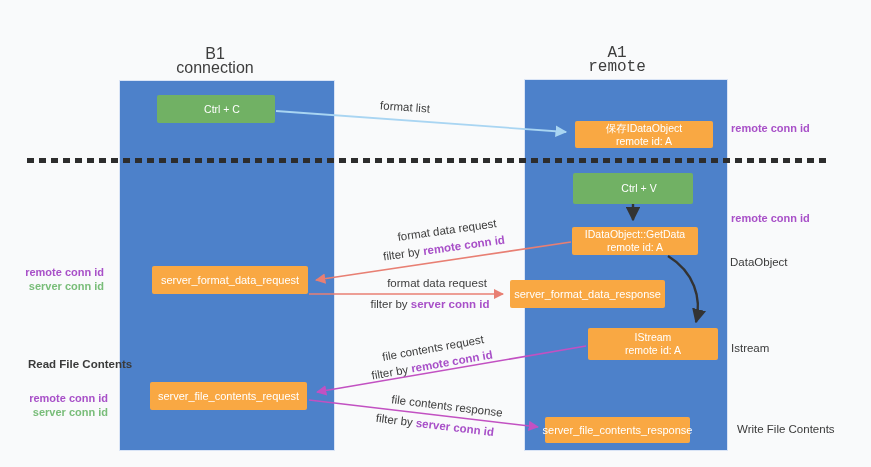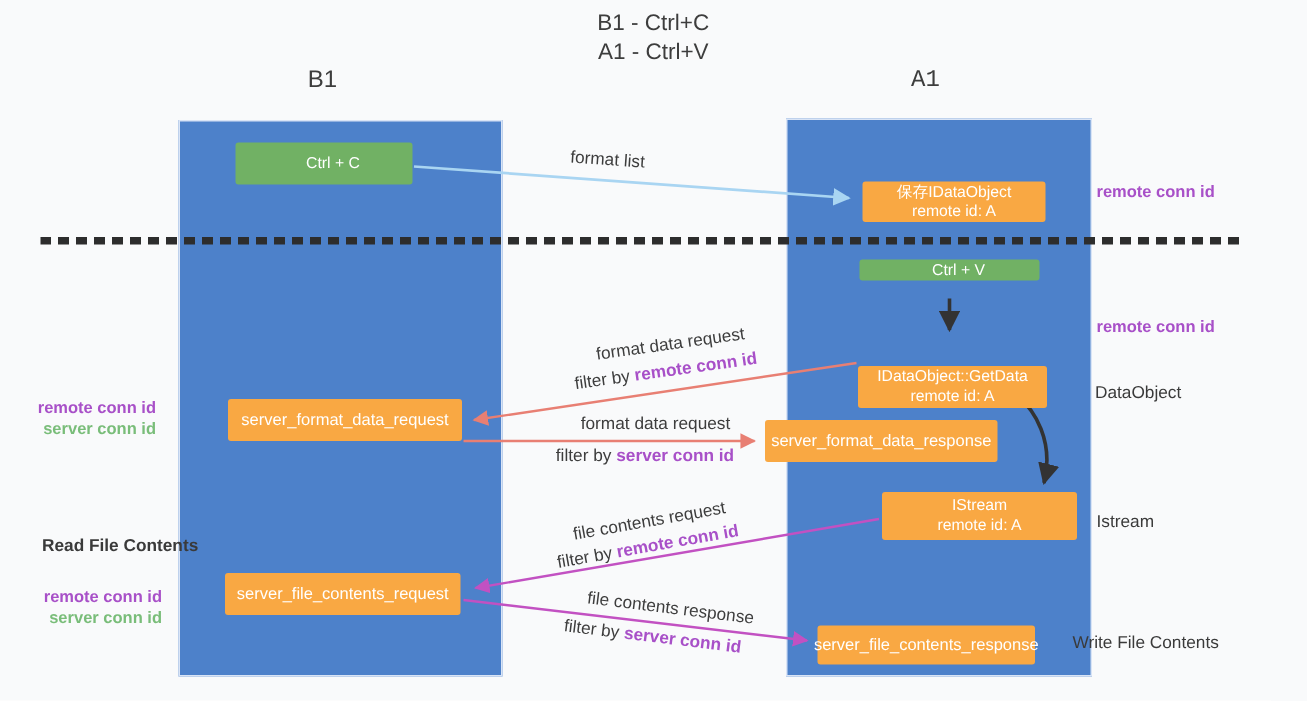--- a/index.html
+++ b/index.html
@@ -41,30 +41,28 @@
   .connid .r{color:var(--purple);}
   .connid .s{color:var(--txtgreen);}
   .connid.right-col{color:var(--purple);}
   .alignr{text-align:right;}
 </style>
 </head>
 <body>
 
 <div class="stage">
 
-  <div class="title">
-    <div>B1 - Ctrl+C</div>
-    <div>A1 - Ctrl+V</div>
-  </div>
 
   <div class="header" style="left:115px; top:47px; width:200px;">
     <div>B1</div>
+    <div>connection</div>
   </div>
   <div class="header" style="left:517px; top:47px; width:200px;font-family:Liberation Mono, monospace;">
     <div>A1</div>
+    <div>remote</div>
   </div>
 
   <div class="lifeline" style="left:119px; top:80px; width:216px; height:371px;"></div>
   <div class="lifeline" style="left:524px; top:79px; width:204px; height:372px;"></div>
 
   <svg class="overlay" width="871" height="467" viewBox="0 0 871 467">
     <defs>
       <marker id="mk-blue" viewBox="0 0 10 10" refX="9" refY="5" markerWidth="6.5" markerHeight="6.5" orient="auto">
           <path d="M0,0 L10,5 L0,10 z" fill="#a9d5f2"></path>
         </marker>
@@ -83,29 +81,29 @@
     <path d="M 668,256 C 694,272 702,298 696,322" fill="none" stroke="#333333" stroke-width="2.4" marker-end="url(#mk-black)"></path>
     <line x1="571" y1="242" x2="316" y2="280" stroke="#e87f73" stroke-width="1.6" marker-end="url(#mk-salmon)"></line>
     <line x1="309" y1="294" x2="503" y2="294" stroke="#e87f73" stroke-width="1.6" marker-end="url(#mk-salmon)"></line>
     <line x1="586" y1="346" x2="317" y2="392" stroke="#c251c2" stroke-width="1.6" marker-end="url(#mk-magenta)"></line>
     <line x1="309" y1="400" x2="538" y2="427" stroke="#c251c2" stroke-width="1.6" marker-end="url(#mk-magenta)"></line>
   </svg>
 
   <div class="node green single" style="left:157px; top:95px; width:118px; height:28px;">
     <div class="l">Ctrl + C</div>
   </div>
-  <div class="node green single" style="left:573px; top:173px; width:120px; height:14px;">
+  <div class="node green single" style="left:573px; top:173px; width:120px; height:31px;">
     <div class="l">Ctrl + V</div>
   </div>
 
-  <div class="node orange" style="left:575px; top:121px; width:122px; height:27px;">
+  <div class="node orange" style="left:575px; top:121px; width:138px; height:27px;">
     <div class="l">保存IDataObject</div>
     <div class="l">remote id: A</div>
   </div>
-  <div class="node orange" style="left:572px; top:227px; width:126px; height:28px;margin-top:17px;">
+  <div class="node orange" style="left:572px; top:227px; width:126px; height:28px;">
     <div class="l">IDataObject::GetData</div>
     <div class="l">remote id: A</div>
   </div>
   <div class="node orange" style="left:588px; top:328px; width:130px; height:32px;">
     <div class="l">IStream</div>
     <div class="l">remote id: A</div>
   </div>
 
   <div class="node orange single" style="left:152px; top:266px; width:156px; height:28px;">
     <div class="l" style="font-size:11px;">server_format_data_request</div>
@@ -133,21 +131,21 @@
   <div class="elabel" style="left:433px; top:348px; --r:-10deg;"><span>file contents request</span></div>
   <div class="elabel" style="left:432px; top:365px; --r:-10deg;"><span>filter by </span><span class="hl-purple">remote conn id</span></div>
 
   <div class="elabel" style="left:447px; top:406px; --r:7deg;"><span>file contents response</span></div>
   <div class="elabel" style="left:435px; top:425px; --r:7deg;"><span>filter by </span><span class="hl-purple">server conn id</span></div>
 
   <div class="connid right-col" style="left:731px; top:122px;"><span>remote conn id</span></div>
   <div class="connid right-col" style="left:731px; top:212px;"><span>remote conn id</span></div>
   <div class="mlabel" style="left:730px; top:233px;margin-top:23px;">DataObject</div>
   <div class="mlabel" style="left:731px; top:342px;">Istream</div>
-  <div class="mlabel" style="left:715px; top:423px;">Write File Contents</div>
+  <div class="mlabel" style="left:737px; top:423px;">Write File Contents</div>
 
   <div class="connid alignr" style="left:18px; top:266px; width:86px;">
     <div class="r">remote conn id</div>
     <div class="s">server conn id</div>
   </div>
   <div class="mlabel" style="left:28px; top:358px;font-weight:bold;">Read File Contents</div>
   <div class="connid alignr" style="left:22px; top:392px; width:86px;">
     <div class="r">remote conn id</div>
     <div class="s">server conn id</div>
   </div>

